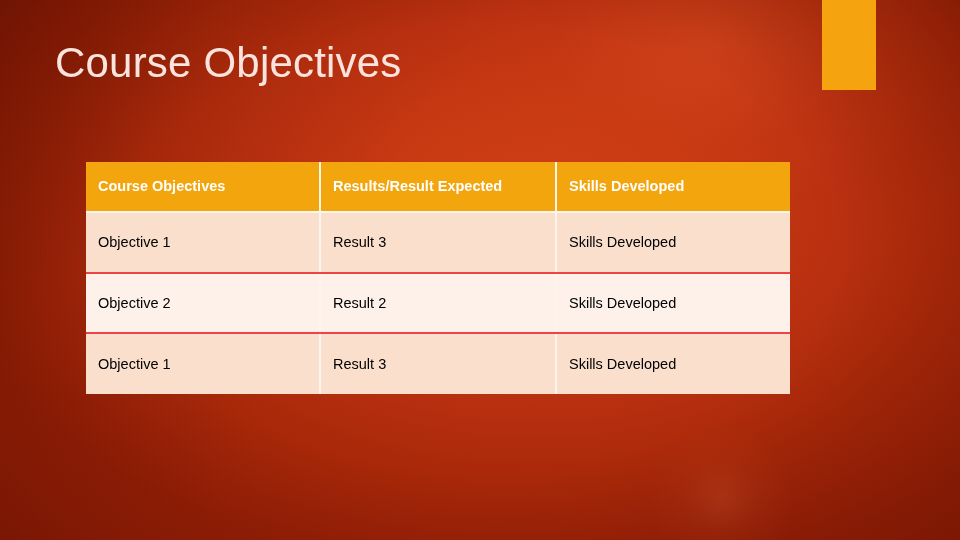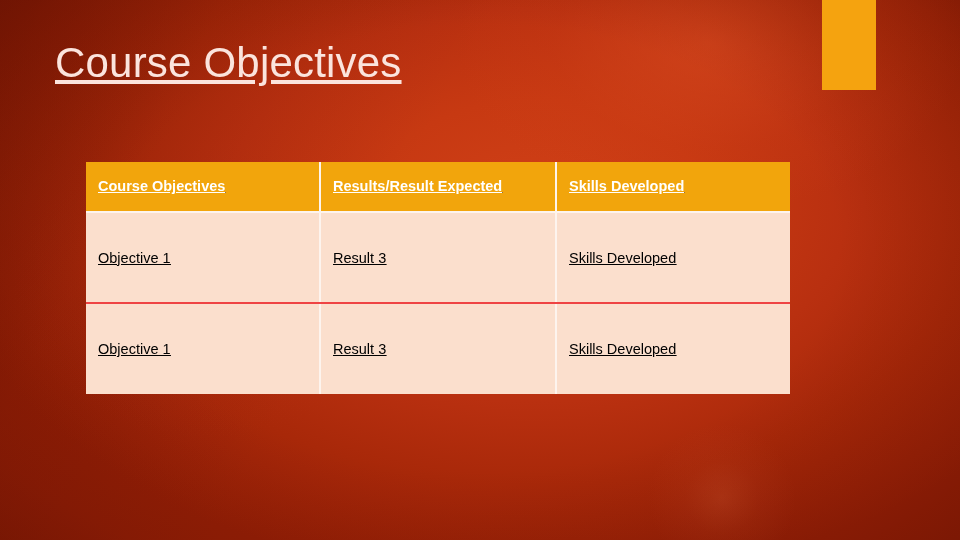--- a/index.html
+++ b/index.html
@@ -1,16 +1,16 @@
 <!DOCTYPE html>
 <html><head>
 <meta charset="utf-8">
 <title>Course Objectives</title>
 <style>
-  * { box-sizing: border-box; margin: 0; padding: 0; text-decoration: underline; }
+  * { box-sizing: border-box; margin: 0; padding: 0; }
 
   html, body {
     width: 960px;
     height: 540px;
     overflow: hidden;
   }
 
   body {
     font-family: "Liberation Sans", sans-serif;
     position: relative;
@@ -207,20 +207,25 @@
         <th>Results/Result Expected</th>
         <th>Skills Developed</th>
       </tr>
     </thead>
     <tbody>
       <tr class="band-dark">
         <td>Objective 1</td>
         <td>Result 3</td>
         <td>Skills Developed</td>
       </tr>
+      <tr class="band-light">
+        <td>Objective 2</td>
+        <td>Result 2</td>
+        <td>Skills Developed</td>
+      </tr>
       <tr class="band-dark">
         <td>Objective 1</td>
         <td>Result 3</td>
         <td>Skills Developed</td>
       </tr>
     </tbody>
   </table>
 
 </div>
 

